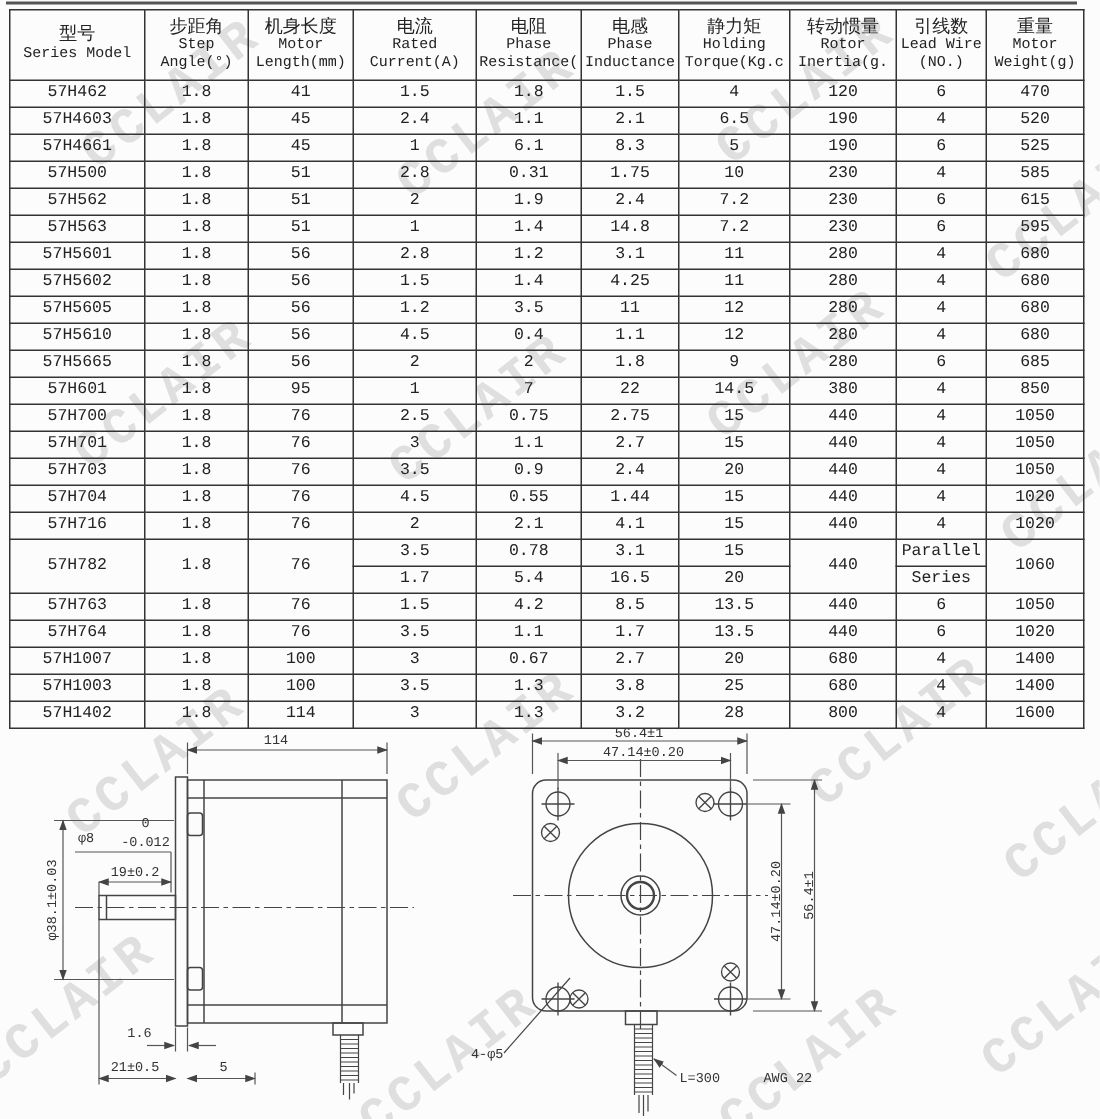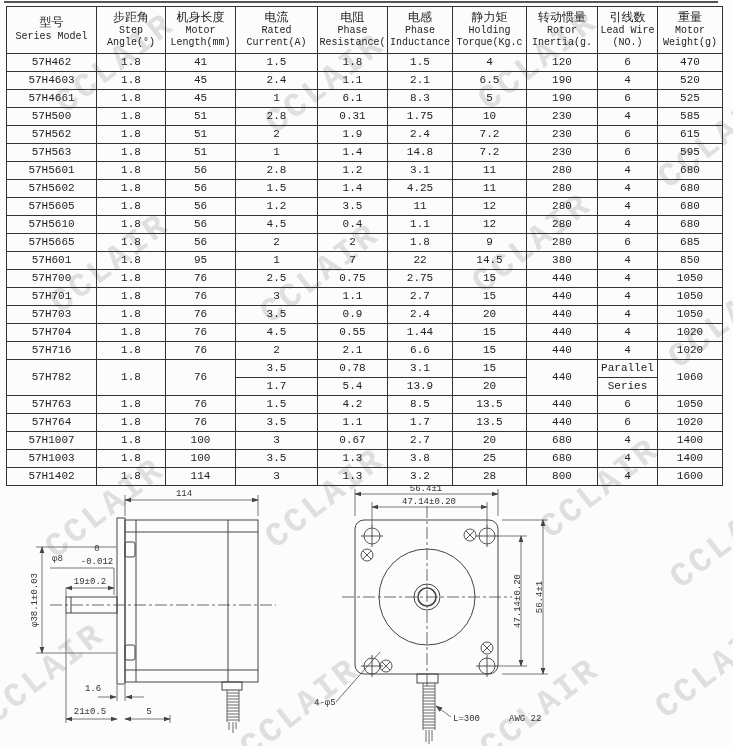--- a/index.html
+++ b/index.html
@@ -311,42 +311,42 @@
         <td>440</td>
         <td>4</td>
         <td>1020</td>
       </tr>
       <tr>
         <td>57H716</td>
         <td>1.8</td>
         <td>76</td>
         <td>2</td>
         <td>2.1</td>
-        <td>6.6</td>
+        <td>4.1</td>
         <td>15</td>
         <td>440</td>
         <td>4</td>
         <td>1020</td>
       </tr>
       <tr>
         <td rowspan="2">57H782</td>
         <td rowspan="2">1.8</td>
         <td rowspan="2">76</td>
         <td>3.5</td>
         <td>0.78</td>
         <td>3.1</td>
         <td>15</td>
         <td rowspan="2">440</td>
         <td>Parallel</td>
         <td rowspan="2">1060</td>
       </tr>
       <tr>
         <td>1.7</td>
         <td>5.4</td>
-        <td>13.9</td>
+        <td>16.5</td>
         <td>20</td>
         <td>Series</td>
       </tr>
       <tr>
         <td>57H763</td>
         <td>1.8</td>
         <td>76</td>
         <td>1.5</td>
         <td>4.2</td>
         <td>8.5</td>

